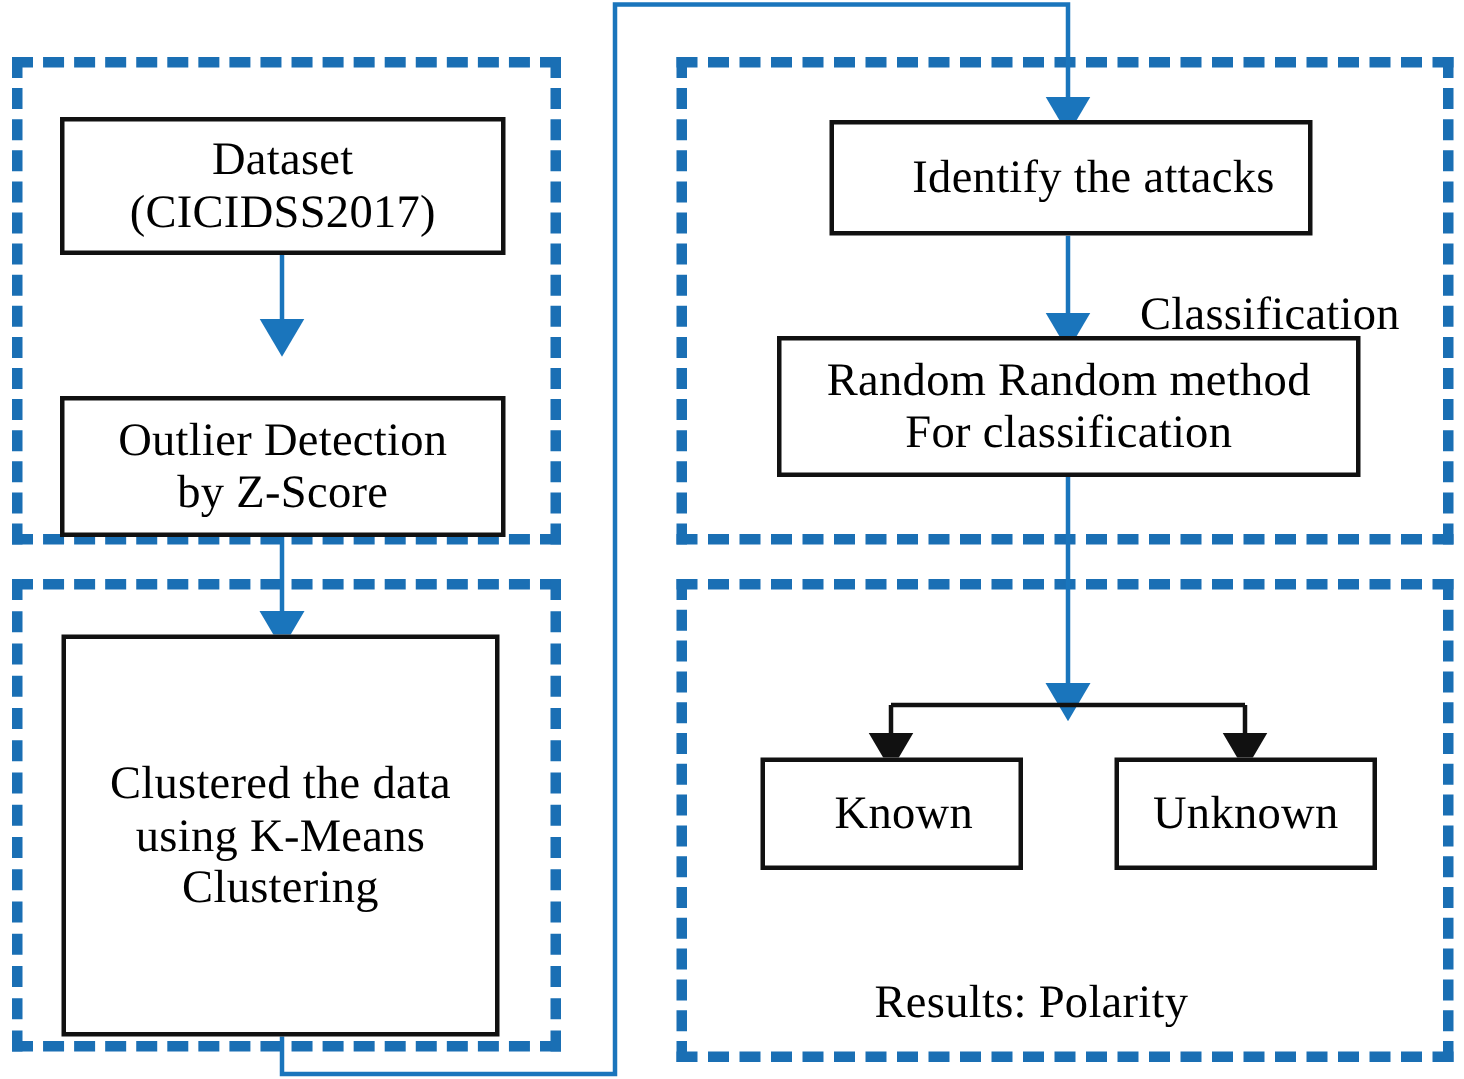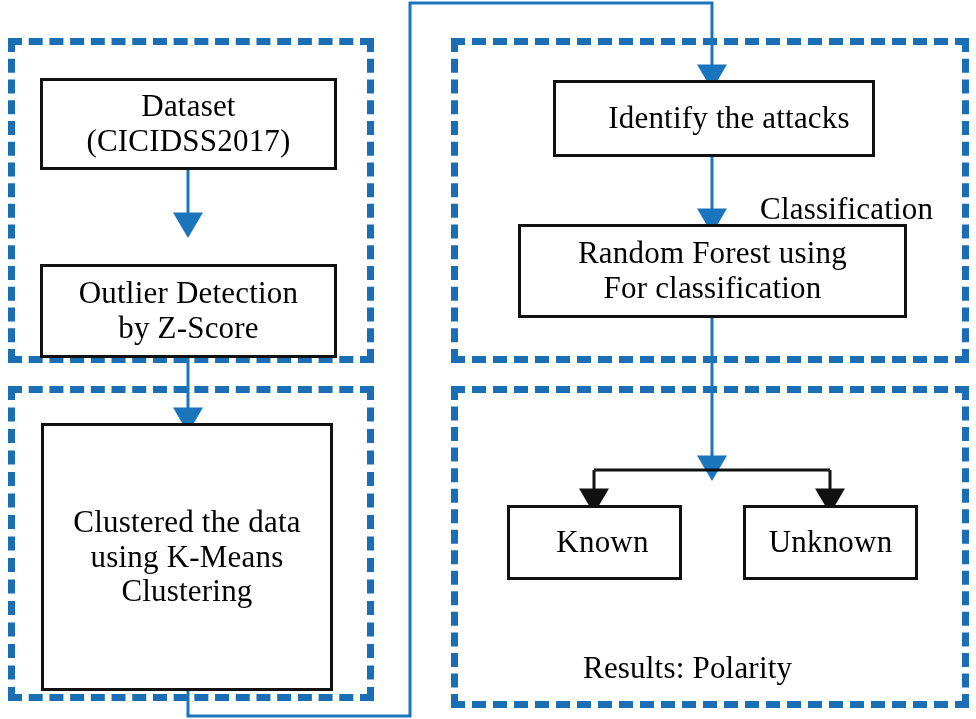--- a/index.html
+++ b/index.html
@@ -106,21 +106,21 @@
 
   <div class="node node-lg" style="left:40px; top:228px; width:297px; height:94px;margin-top:36px;">Outlier Detection
 by Z-Score</div>
 
   <div class="node node-lg" style="left:41px; top:423px; width:292px; height:268px;">Clustered the data
 using K-Means
 Clustering</div>
 
   <div class="node node-lg" style="left:553px; top:80px; width:322px; height:77px;padding-left:30px;">Identify the attacks</div>
 
-  <div class="node node-lg" style="left:518px; top:224px; width:389px; height:94px;">Random Forest using
+  <div class="node node-lg" style="left:518px; top:224px; width:389px; height:94px;">Random Random method
 For classification</div>
 
   <div class="node node-lg" style="left:507px; top:505px; width:175px; height:75px;padding-left:16px;">Known</div>
 
   <div class="node node-lg" style="left:743px; top:505px; width:175px; height:75px;">Unknown</div>
 
   <div class="free-label" style="left:760px; top:179px;margin-top:12px;">Classification</div>
 
   <div class="free-label" style="left:583px; top:650px;text-align:right;">Results: Polarity</div>
 

